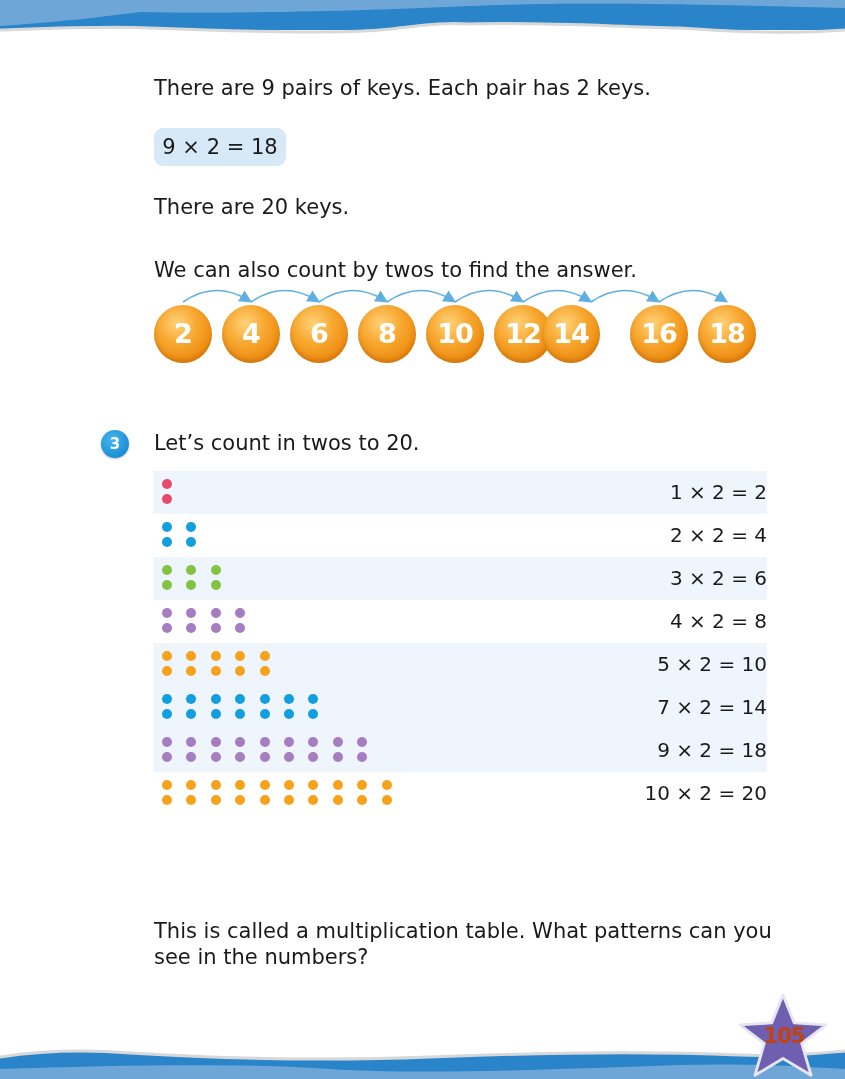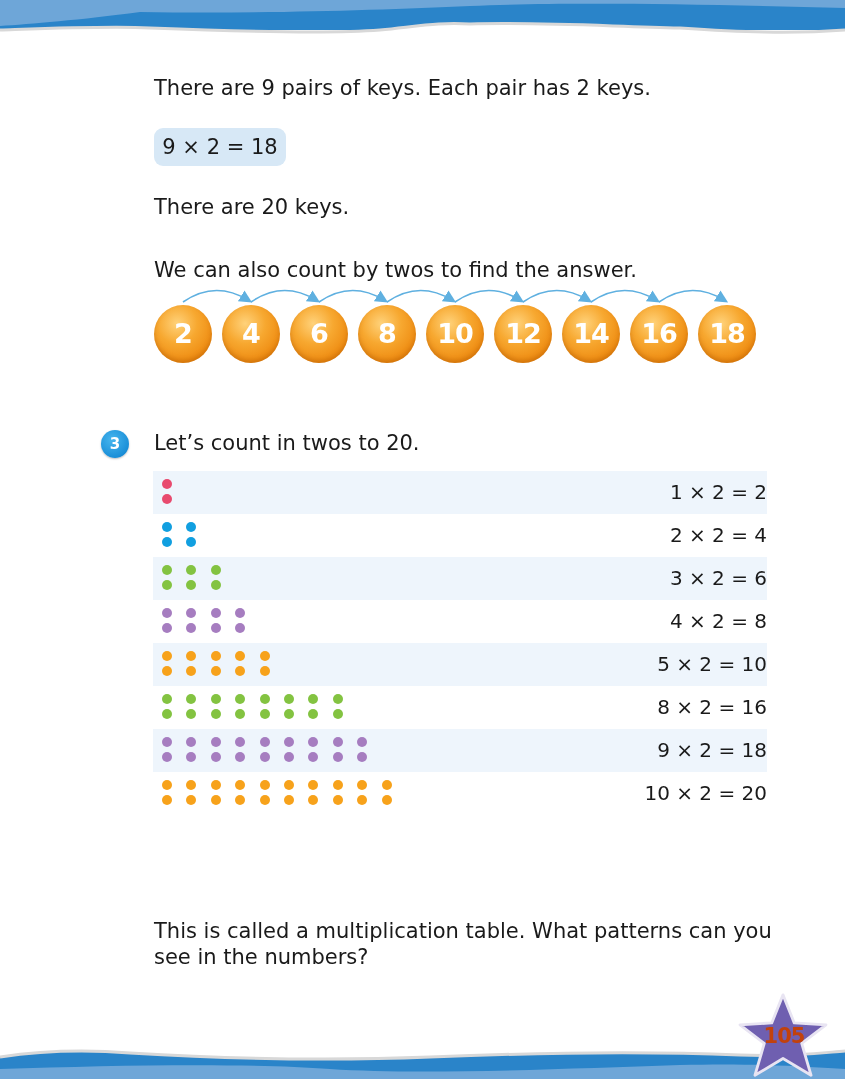--- a/index.html
+++ b/index.html
@@ -80,21 +80,21 @@
   </g>
 </svg>
 
 <div class="balls">
   <div class="ball" style="left:0px;">2</div>
   <div class="ball" style="left:68px;">4</div>
   <div class="ball" style="left:136px;">6</div>
   <div class="ball" style="left:204px;">8</div>
   <div class="ball" style="left:272px;">10</div>
   <div class="ball" style="left:340px;">12</div>
-  <div class="ball" style="left:408px;">14</div>
+  <div class="ball" style="left:388px;">14</div>
   <div class="ball" style="left:476px;">16</div>
   <div class="ball" style="left:544px;">18</div>
 </div>
 
 <div class="q-badge">3</div>
 <div class="text" style="top:430px;text-align:right;">Let’s count in twos to 20.</div>
 
 <div class="table" id="mtable">
   <div class="row shaded">
       <div class="dots">
@@ -144,40 +144,38 @@
         <div class="dot" style="left: 24.4px; top: 15px; background: rgb(247, 162, 27);"></div>
         <div class="dot" style="left: 48.8px; top: 0px; background: rgb(247, 162, 27);"></div>
         <div class="dot" style="left: 48.8px; top: 15px; background: rgb(247, 162, 27);"></div>
         <div class="dot" style="left: 73.2px; top: 0px; background: rgb(247, 162, 27);"></div>
         <div class="dot" style="left: 73.2px; top: 15px; background: rgb(247, 162, 27);"></div>
         <div class="dot" style="left: 97.6px; top: 0px; background: rgb(247, 162, 27);"></div>
         <div class="dot" style="left: 97.6px; top: 15px; background: rgb(247, 162, 27);"></div>
       </div>
       <div class="eq">5 × 2 = 10</div>
     </div>
-  <div class="row">
-      <div class="dots">
-        <div class="dot" style="left: 0px; top: 0px; background: rgb(131, 195, 65);"></div>
-        <div class="dot" style="left: 0px; top: 15px; background: rgb(131, 195, 65);"></div>
-        <div class="dot" style="left: 24.4px; top: 0px; background: rgb(131, 195, 65);"></div>
-        <div class="dot" style="left: 24.4px; top: 15px; background: rgb(131, 195, 65);"></div>
-        <div class="dot" style="left: 48.8px; top: 0px; background: rgb(131, 195, 65);"></div>
-        <div class="dot" style="left: 48.8px; top: 15px; background: rgb(131, 195, 65);"></div>
-        <div class="dot" style="left: 73.2px; top: 0px; background: rgb(131, 195, 65);"></div>
-        <div class="dot" style="left: 73.2px; top: 15px; background: rgb(131, 195, 65);"></div>
-        <div class="dot" style="left: 97.6px; top: 0px; background: rgb(131, 195, 65);"></div>
-        <div class="dot" style="left: 97.6px; top: 15px; background: rgb(131, 195, 65);"></div>
-        <div class="dot" style="left: 122px; top: 0px; background: rgb(131, 195, 65);"></div>
-        <div class="dot" style="left: 122px; top: 15px; background: rgb(131, 195, 65);"></div>
-        <div class="dot" style="left: 146.4px; top: 0px; background: rgb(131, 195, 65);"></div>
-        <div class="dot" style="left: 146.4px; top: 15px; background: rgb(131, 195, 65);"></div>
-        <div class="dot" style="left: 170.8px; top: 0px; background: rgb(131, 195, 65);"></div>
-        <div class="dot" style="left: 170.8px; top: 15px; background: rgb(131, 195, 65);"></div>
-      </div>
-      <div class="eq">8 × 2 = 16</div>
+  <div class="row shaded">
+      <div class="dots">
+        <div class="dot" style="left: 0px; top: 0px; background: rgb(17, 159, 224);"></div>
+        <div class="dot" style="left: 0px; top: 15px; background: rgb(17, 159, 224);"></div>
+        <div class="dot" style="left: 24.4px; top: 0px; background: rgb(17, 159, 224);"></div>
+        <div class="dot" style="left: 24.4px; top: 15px; background: rgb(17, 159, 224);"></div>
+        <div class="dot" style="left: 48.8px; top: 0px; background: rgb(17, 159, 224);"></div>
+        <div class="dot" style="left: 48.8px; top: 15px; background: rgb(17, 159, 224);"></div>
+        <div class="dot" style="left: 73.2px; top: 0px; background: rgb(17, 159, 224);"></div>
+        <div class="dot" style="left: 73.2px; top: 15px; background: rgb(17, 159, 224);"></div>
+        <div class="dot" style="left: 97.6px; top: 0px; background: rgb(17, 159, 224);"></div>
+        <div class="dot" style="left: 97.6px; top: 15px; background: rgb(17, 159, 224);"></div>
+        <div class="dot" style="left: 122px; top: 0px; background: rgb(17, 159, 224);"></div>
+        <div class="dot" style="left: 122px; top: 15px; background: rgb(17, 159, 224);"></div>
+        <div class="dot" style="left: 146.4px; top: 0px; background: rgb(17, 159, 224);"></div>
+        <div class="dot" style="left: 146.4px; top: 15px; background: rgb(17, 159, 224);"></div>
+      </div>
+      <div class="eq">7 × 2 = 14</div>
     </div>
   <div class="row shaded">
       <div class="dots">
         <div class="dot" style="left: 0px; top: 0px; background: rgb(166, 125, 192);"></div>
         <div class="dot" style="left: 0px; top: 15px; background: rgb(166, 125, 192);"></div>
         <div class="dot" style="left: 24.4px; top: 0px; background: rgb(166, 125, 192);"></div>
         <div class="dot" style="left: 24.4px; top: 15px; background: rgb(166, 125, 192);"></div>
         <div class="dot" style="left: 48.8px; top: 0px; background: rgb(166, 125, 192);"></div>
         <div class="dot" style="left: 48.8px; top: 15px; background: rgb(166, 125, 192);"></div>
         <div class="dot" style="left: 73.2px; top: 0px; background: rgb(166, 125, 192);"></div>

